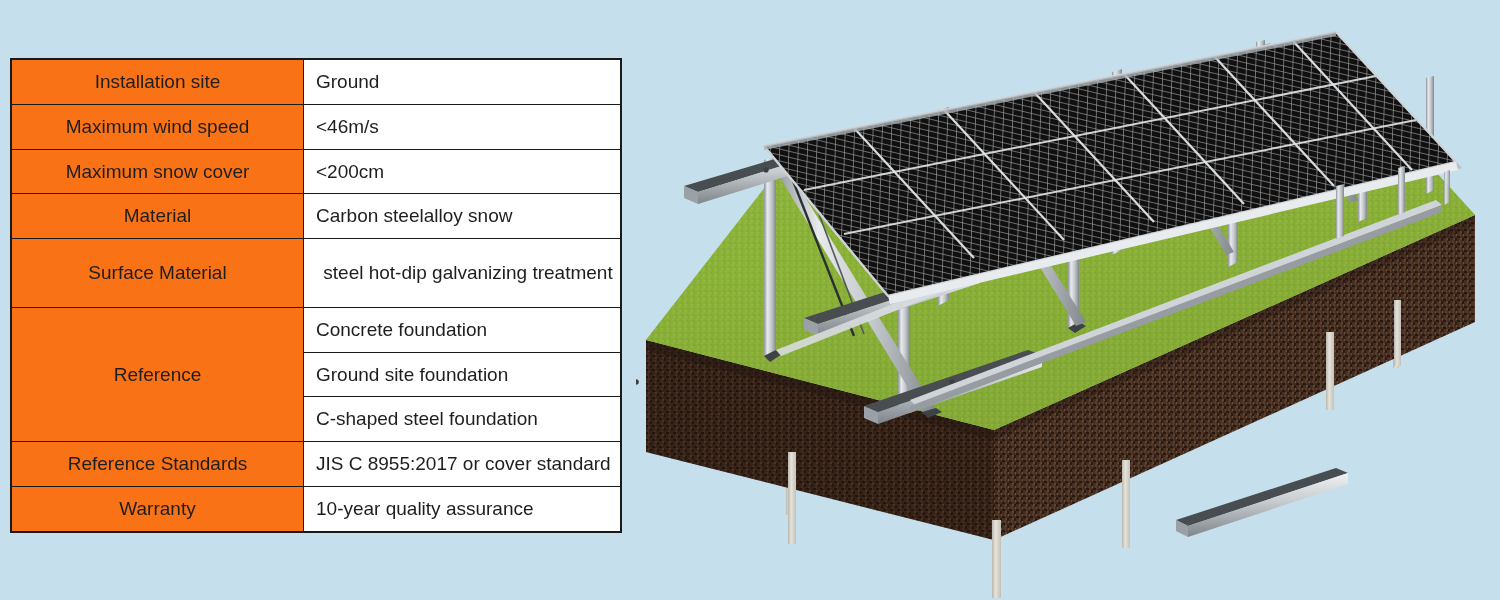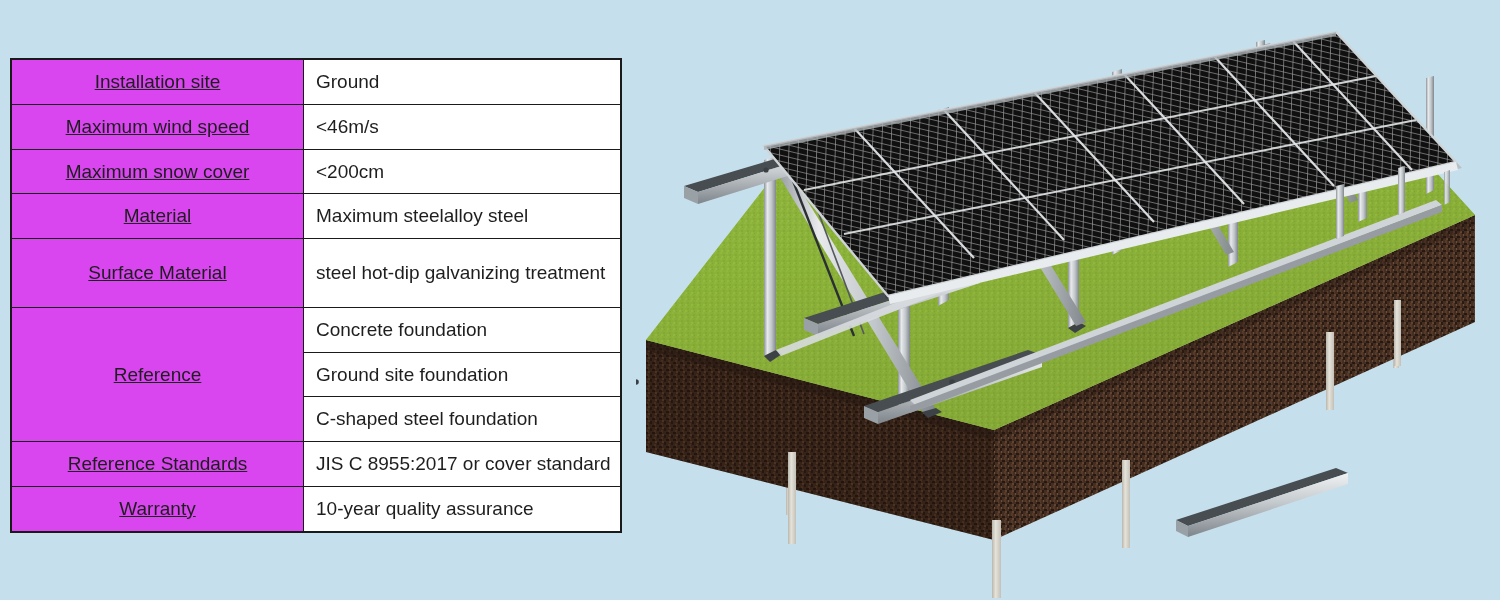--- a/index.html
+++ b/index.html
@@ -24,34 +24,33 @@
   }
   .spec-table td{
     border:1px solid #1a1a1a;
     font-size:19px;
     color:#1e1e1e;
     font-weight:400;
     line-height:1.25;
   }
   td.lbl{
     width:279px;
-    background:#d946ef;
+    background:#f97316;
     text-align:center;
     vertical-align:middle;
     padding:10px 6px;
-    text-decoration:underline;
   }
   td.val{
     background:#ffffff;
     text-align:left;
     vertical-align:middle;
     padding:10px 0 10px 12px;
     margin-left:32px;
   }
-  tr.r-tall td.val{padding-top:22px;padding-bottom:22px;}
+  tr.r-tall td.val{padding-top:22px;padding-bottom:22px;text-align:center;}
   tr.r-norm td{height:23px;}
 
   
   .illus{
     position:absolute;
     left:636px;top:0;
     width:864px;height:600px;
   }
   .illus svg{display:block;}
 </style>
@@ -69,21 +68,21 @@
       <tr class="r-norm">
         <td class="lbl">Maximum wind speed</td>
         <td class="val">&lt;46m/s</td>
       </tr>
       <tr class="r-norm">
         <td class="lbl">Maximum snow cover</td>
         <td class="val">&lt;200cm</td>
       </tr>
       <tr class="r-norm">
         <td class="lbl">Material</td>
-        <td class="val">Maximum steelalloy steel</td>
+        <td class="val">Carbon steelalloy snow</td>
       </tr>
       <tr class="r-tall">
         <td class="lbl">Surface Material</td>
         <td class="val">steel hot-dip galvanizing treatment</td>
       </tr>
       <tr class="r-norm">
         <td class="lbl" rowspan="3">Reference</td>
         <td class="val">Concrete foundation</td>
       </tr>
       <tr class="r-norm">

